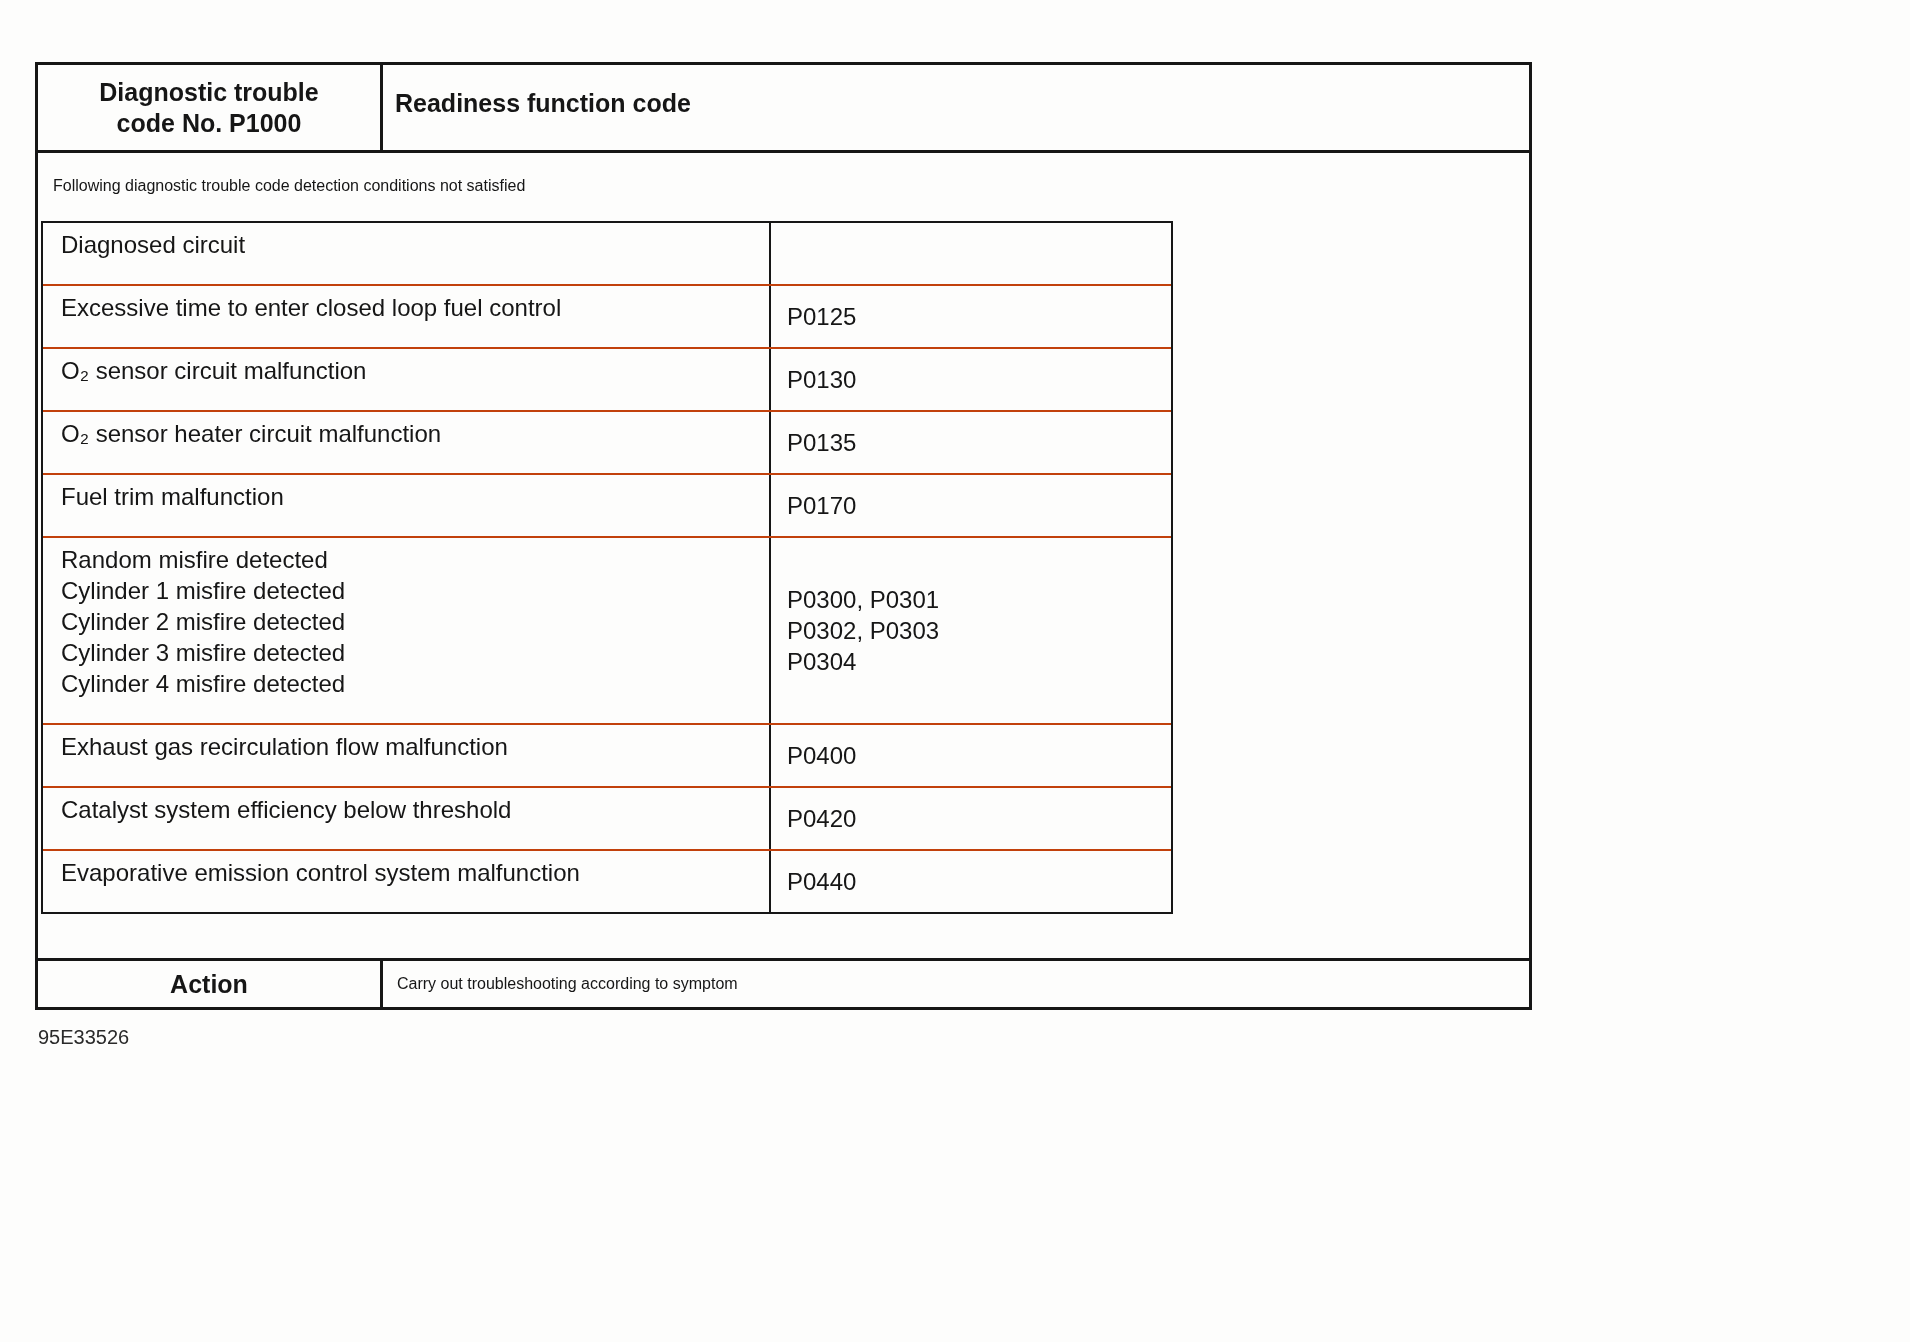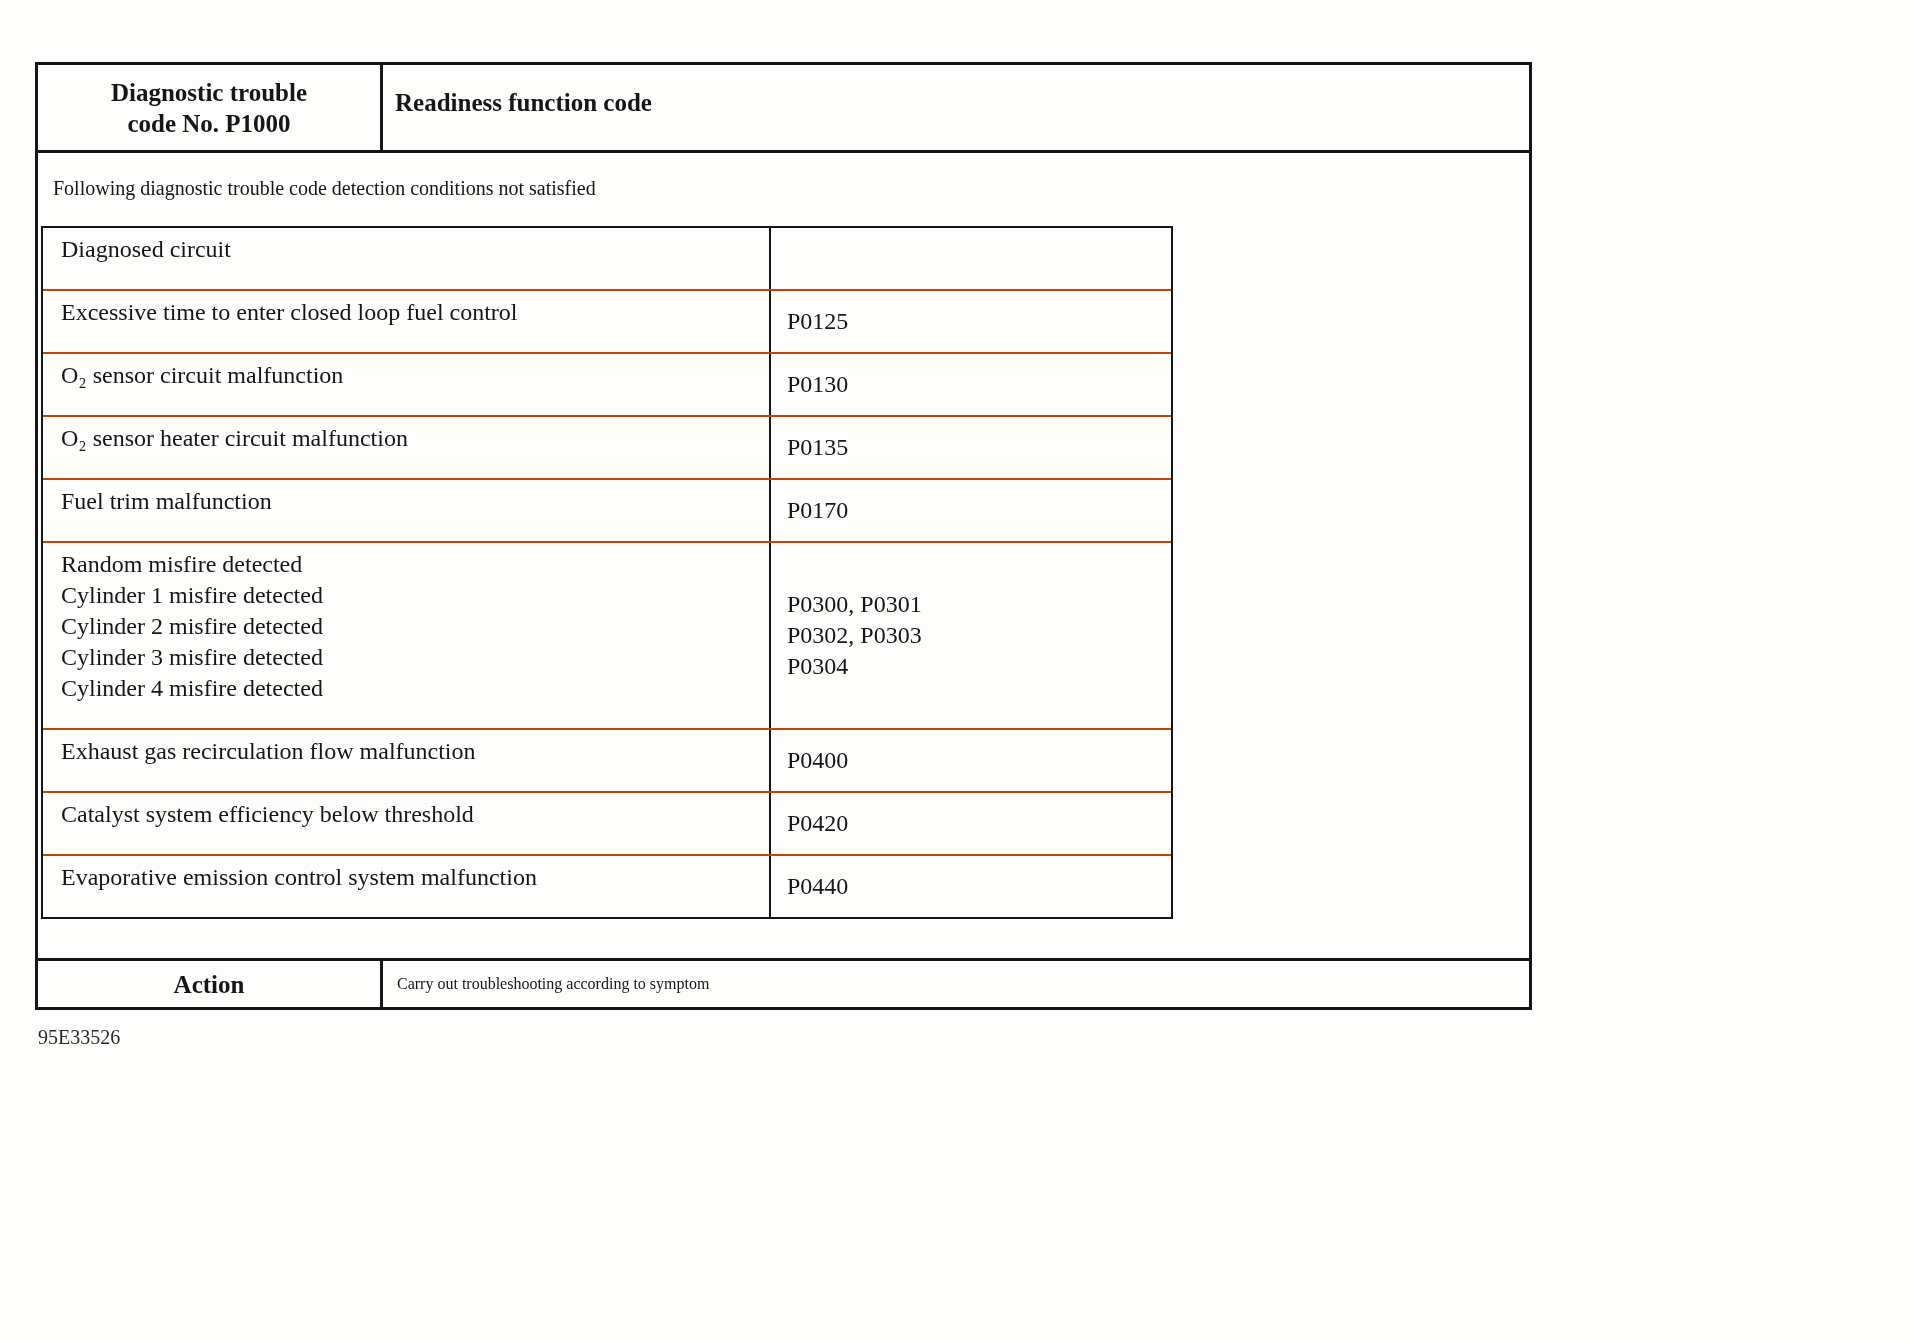--- a/index.html
+++ b/index.html
@@ -8,21 +8,20 @@
     width: 1910px;
     height: 1342px;
     background: #fdfdfc;
     font-family: "Liberation Sans", sans-serif;
     color: #161616;
   }
   .page {
     position: relative;
     width: 1536px;
     height: 1342px;
-    font-family: Liberation Serif, serif;
   }
   .outer-table {
     position: absolute;
     left: 35px;
     top: 62px;
     width: 1497px;
     border: 3px solid #161616;
     background: #fdfdfc;
   }
   .row { display: flex; }
@@ -46,21 +45,21 @@
     display: flex;
     align-items: flex-start;
     padding: 24px 0 0 12px;
     font-weight: bold;
     font-size: 25px;
   }
 
   .cause-row { height: 808px; border-bottom: 3px solid #161616; }
   .cause-content { padding: 18px 20px 0 3px; }
   .intro {
-    font-size: 20px;
+    font-size: 16px;
     margin: 6px 0 0 12px;
   }
 
   .inner-table {
     margin-top: 26px;
     width: 1132px;
     border: 2px solid #161616;
   }
   .itr { display: flex; border-top: 2px solid #c2410c; }
   .itr:first-child { border-top: none; }

